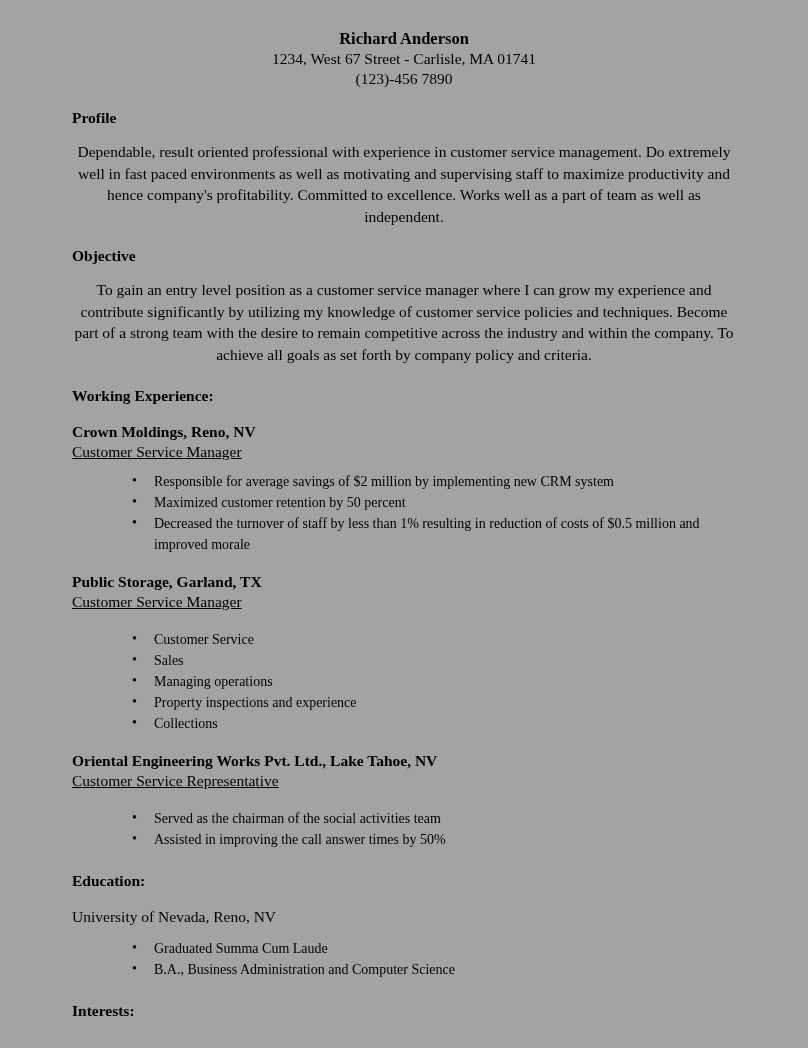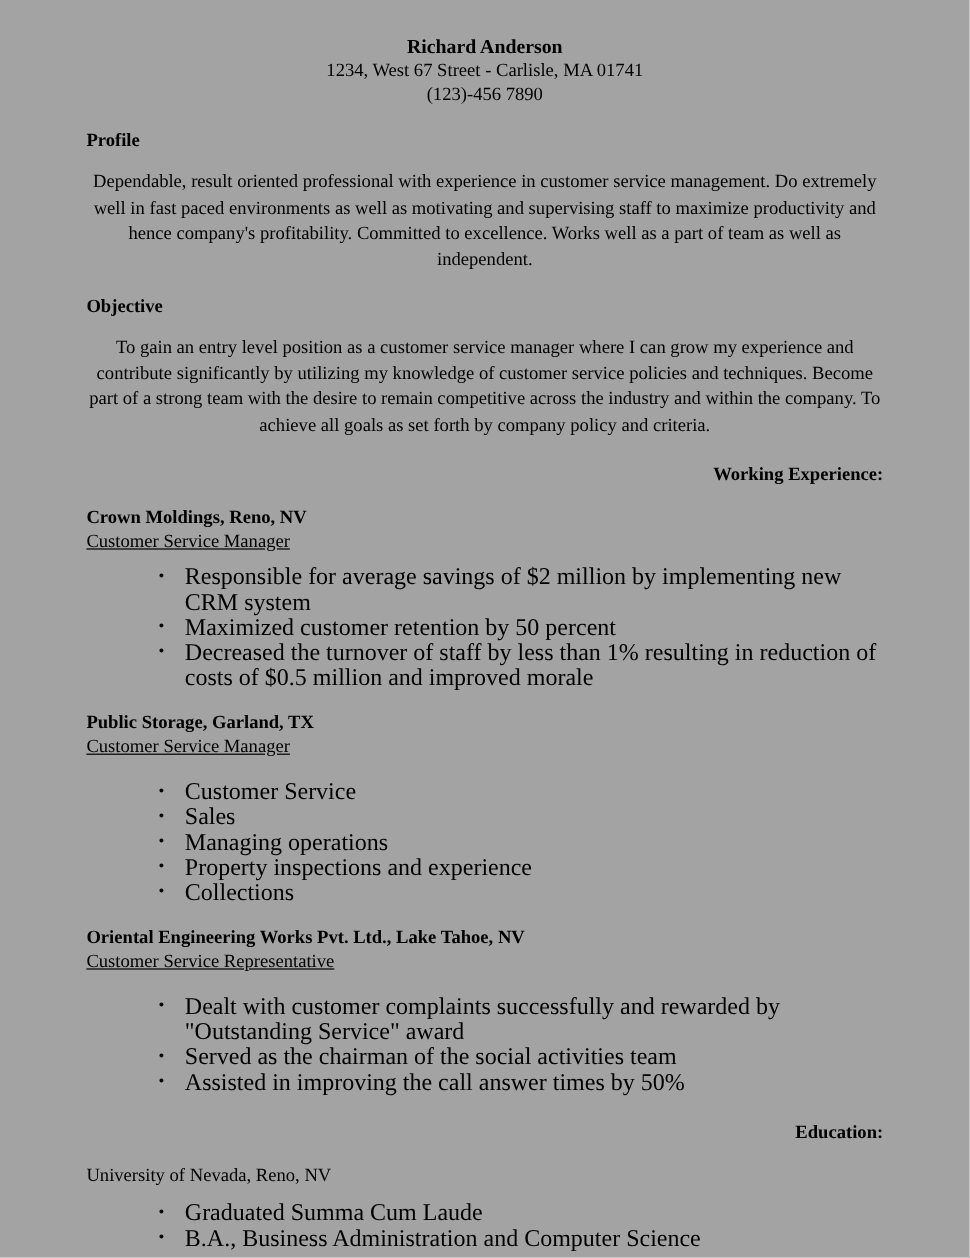--- a/index.html
+++ b/index.html
@@ -56,40 +56,39 @@
     font-size: 15.5px;
     text-decoration: underline;
     margin-bottom: 10px;
   }
   ul.bullets {
     margin: 0 0 0 0;
     padding-left: 60px;
     list-style: none;
   }
   ul.bullets li {
-    font-size: 20px;
+    font-size: 14px;
     line-height: 21px;
     position: relative;
     padding-left: 22px;
     margin-bottom: 0px;
   }
   ul.bullets li::before {
     content: "\2022";
     position: absolute;
     left: 0;
     top: -1px;
     font-size: 14px;
   }
   .spacer-8 { height: 8px; }
   .tight-heading {
     font-weight: bold;
     font-size: 15.5px;
     margin-top: 22px;
     margin-bottom: 12px;
-    text-align: right;
   }
   .edu-school {
     font-weight: normal;
     font-size: 15.5px;
     margin-top: 18px;
     margin-bottom: 12px;
   }
 </style>
 </head>
 <body>
@@ -131,21 +130,20 @@
       <li>Property inspections and experience</li>
       <li>Collections</li>
     </ul>
   </div>
 
   <div>
     <div class="job-title">Oriental Engineering Works Pvt. Ltd., Lake Tahoe, NV</div>
     <div class="job-role">Customer Service Representative</div>
     <div class="spacer-8"></div>
     <ul class="bullets">
-      <li>Dealt with customer complaints successfully and rewarded by "Outstanding Service" award</li>
       <li>Served as the chairman of the social activities team</li>
       <li>Assisted in improving the call answer times by 50%</li>
     </ul>
   </div>
 
   <div class="tight-heading">Education:</div>
   <div class="edu-school">University of Nevada, Reno, NV</div>
   <ul class="bullets">
     <li>Graduated Summa Cum Laude</li>
     <li>B.A., Business Administration and Computer Science</li>

